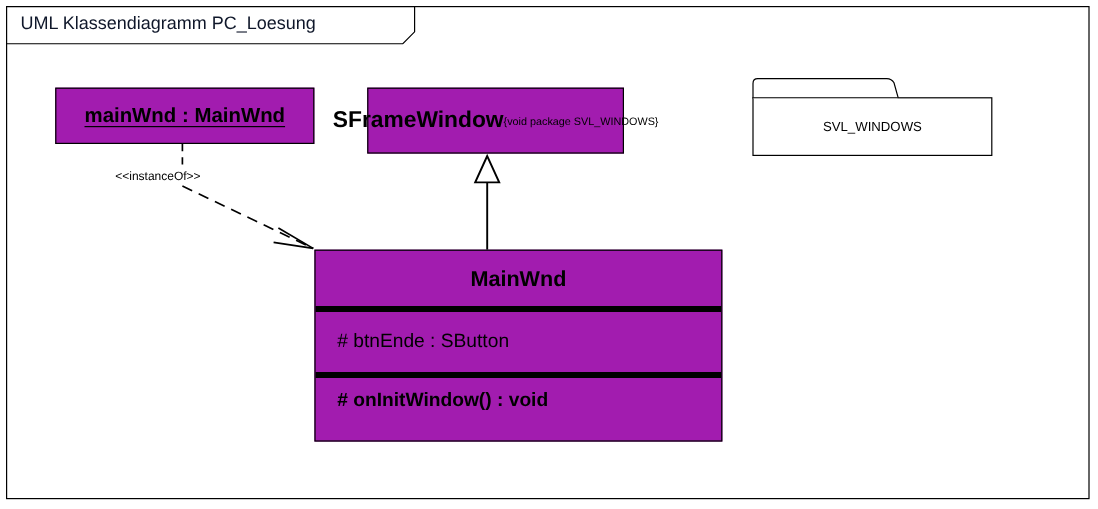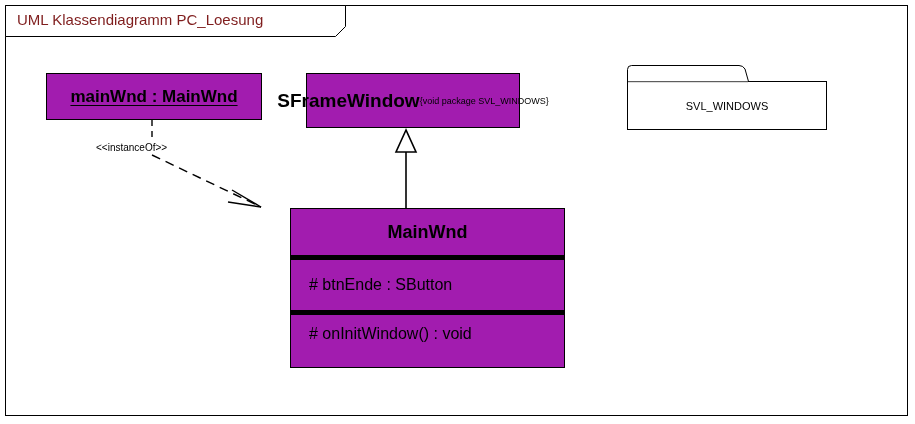--- a/index.html
+++ b/index.html
@@ -45,21 +45,21 @@
     left: 0;
     top: 0;
   }
   #title-tab-label {
     position: absolute;
     left: 12px;
     top: 5px;
     font-size: 15px;
     line-height: 20px;
     white-space: nowrap;
-    color: #7f1d1d;
+    color: #0f172a;
   }
 
   
   .uml-box {
     position: absolute;
     border: 1px solid #000000;
     box-sizing: border-box;
     background: #a21caf;
   }
   .compartment {
@@ -120,23 +120,22 @@
     font-size: 9px;
     white-space: nowrap;
     line-height: 13px;
     margin-top: 1px;
   }
 
   
   #class-mainwnd {
     left: 262px;
     top: 208px;
-    width: 275px;
+    width: 340px;
     height: 160px;
-    margin-left: 28px;
   }
   #class-mainwnd .cmp-name {
     height: 46px;
     width: 100%;
     font-size: 18px;
     font-weight: bold;
     white-space: nowrap;
   }
   #class-mainwnd .cmp-attrs {
     height: 55px;
@@ -146,20 +145,21 @@
     white-space: nowrap;
   }
   #class-mainwnd .cmp-ops {
     height: 57px;
     width: 100%;
     padding-left: 18px;
     font-size: 16px;
     white-space: nowrap;
     align-items: flex-start;
     padding-top: 10px;
+    font-weight: bold;
   }
 
   
   .uml-package {
     position: absolute;
     width: 202px;
     height: 67px;
   }
   .uml-package svg {
     position: absolute;

